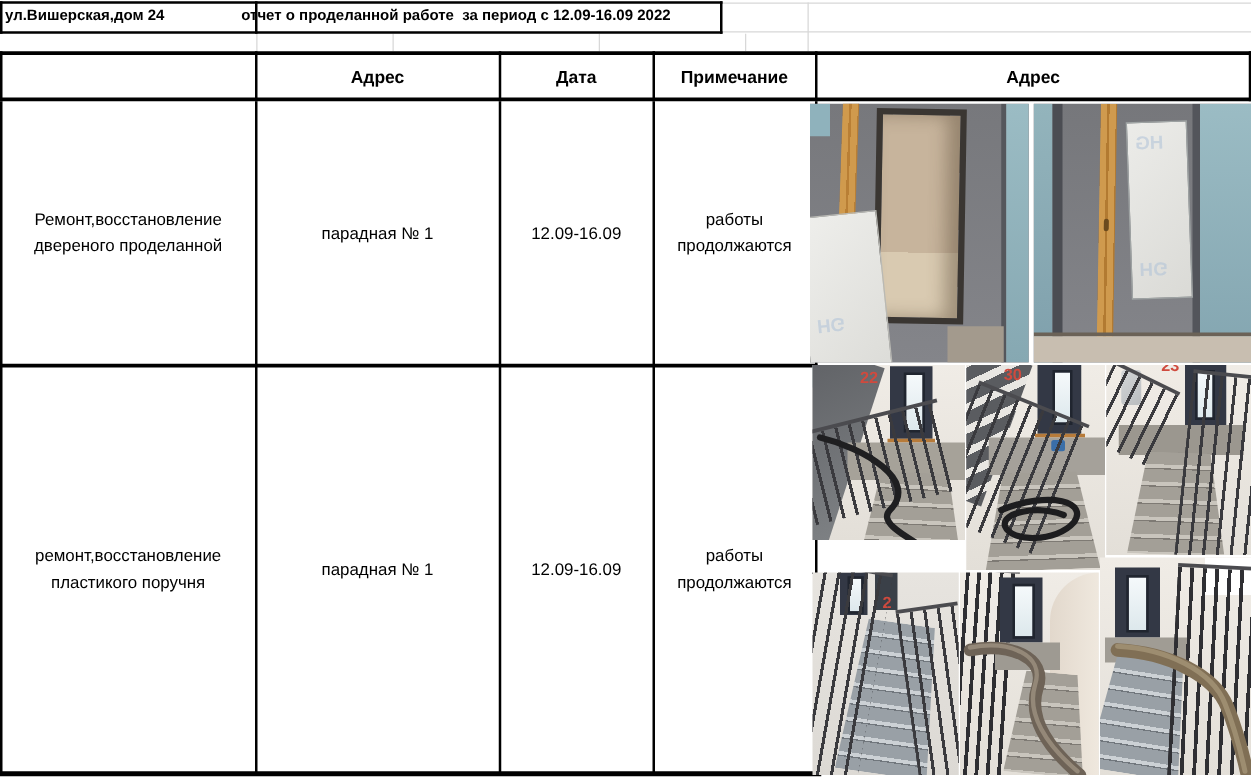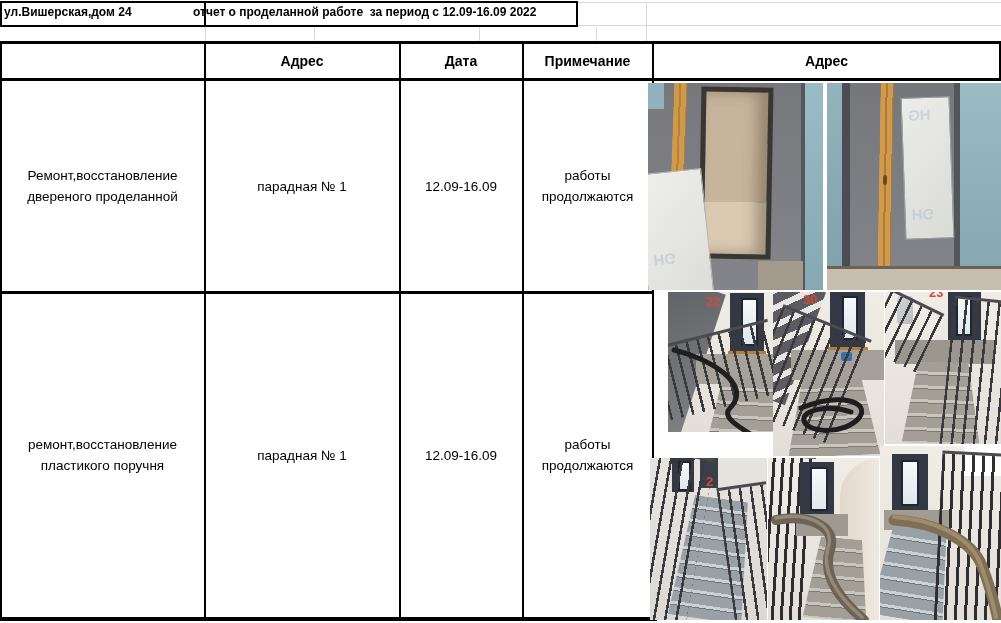--- a/index.html
+++ b/index.html
@@ -126,21 +126,21 @@
     </div>
     <div class="ph" style="left:76px;top:14px;width:47px;height:140px;transform:rotate(-2deg);
          background:linear-gradient(135deg,#ecece9,#dadad6);border:1px solid #9fa4a4;">
       <span class="foamtxt" style="left:6px;top:8px;">HG</span>
       <span class="foamtxt" style="left:6px;top:108px;transform:scaleX(-1) rotate(180deg);">HG</span>
     </div>
     <div class="ph" style="left:0;top:183px;width:174px;height:3px;background:#6b6257;"></div>
     <div class="ph" style="left:0;top:186px;width:174px;height:21px;background:#c8beb0;"></div>
   </div>
 
-  <div class="photo" style="left:668px;top:292px;width:122px;height:140px;">
+  <div class="photo" style="left:650px;top:292px;width:122px;height:140px;">
     <div class="ph" style="left:0;top:0;width:14px;height:18px;background:#8fb2bc;"></div>
     <div class="ph" style="left:-22px;top:-10px;width:58px;height:150px;transform:rotate(18deg);
          background:linear-gradient(135deg,#5f6165,#7e8184);"></div>
     <div class="rednum" style="left:38px;top:2px;">22</div>
     <div class="door" style="left:62px;top:1px;width:34px;height:58px;">
       <div class="window" style="left:11px;top:5px;width:13px;height:44px;"></div>
     </div>
     <div class="ph" style="left:60px;top:59px;width:38px;height:3px;background:#b77b3a;"></div>
     <div class="ph" style="left:28px;top:62px;width:94px;height:30px;background:#a6a299;"></div>
     <div class="treads" style="left:38px;top:86px;width:84px;height:77px;transform:rotate(3deg);"></div>

